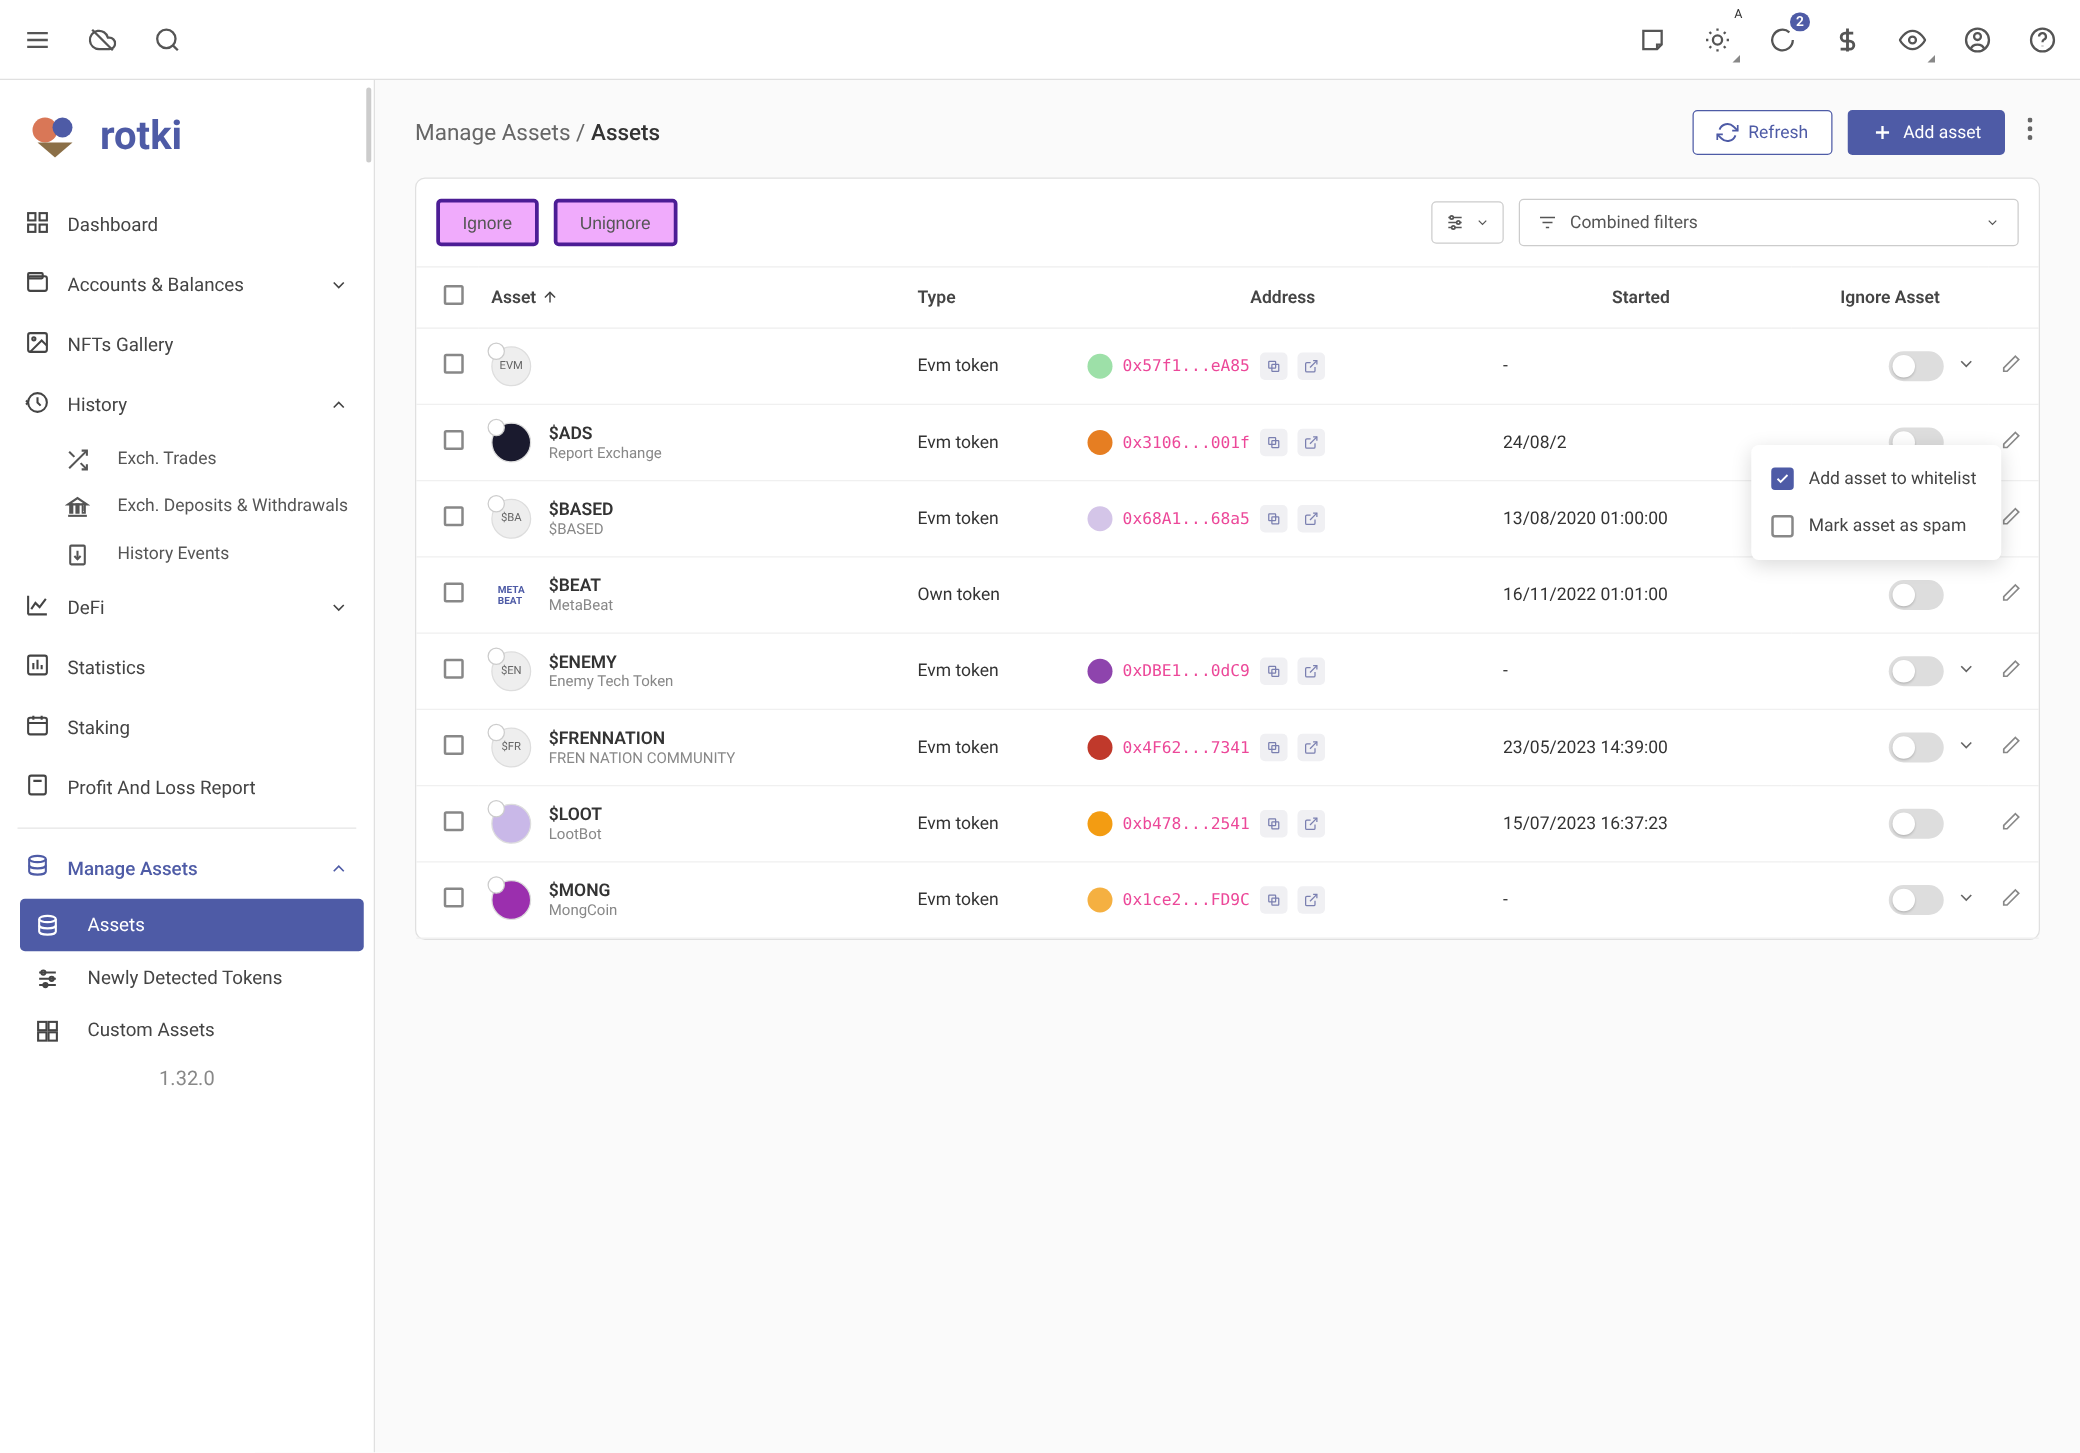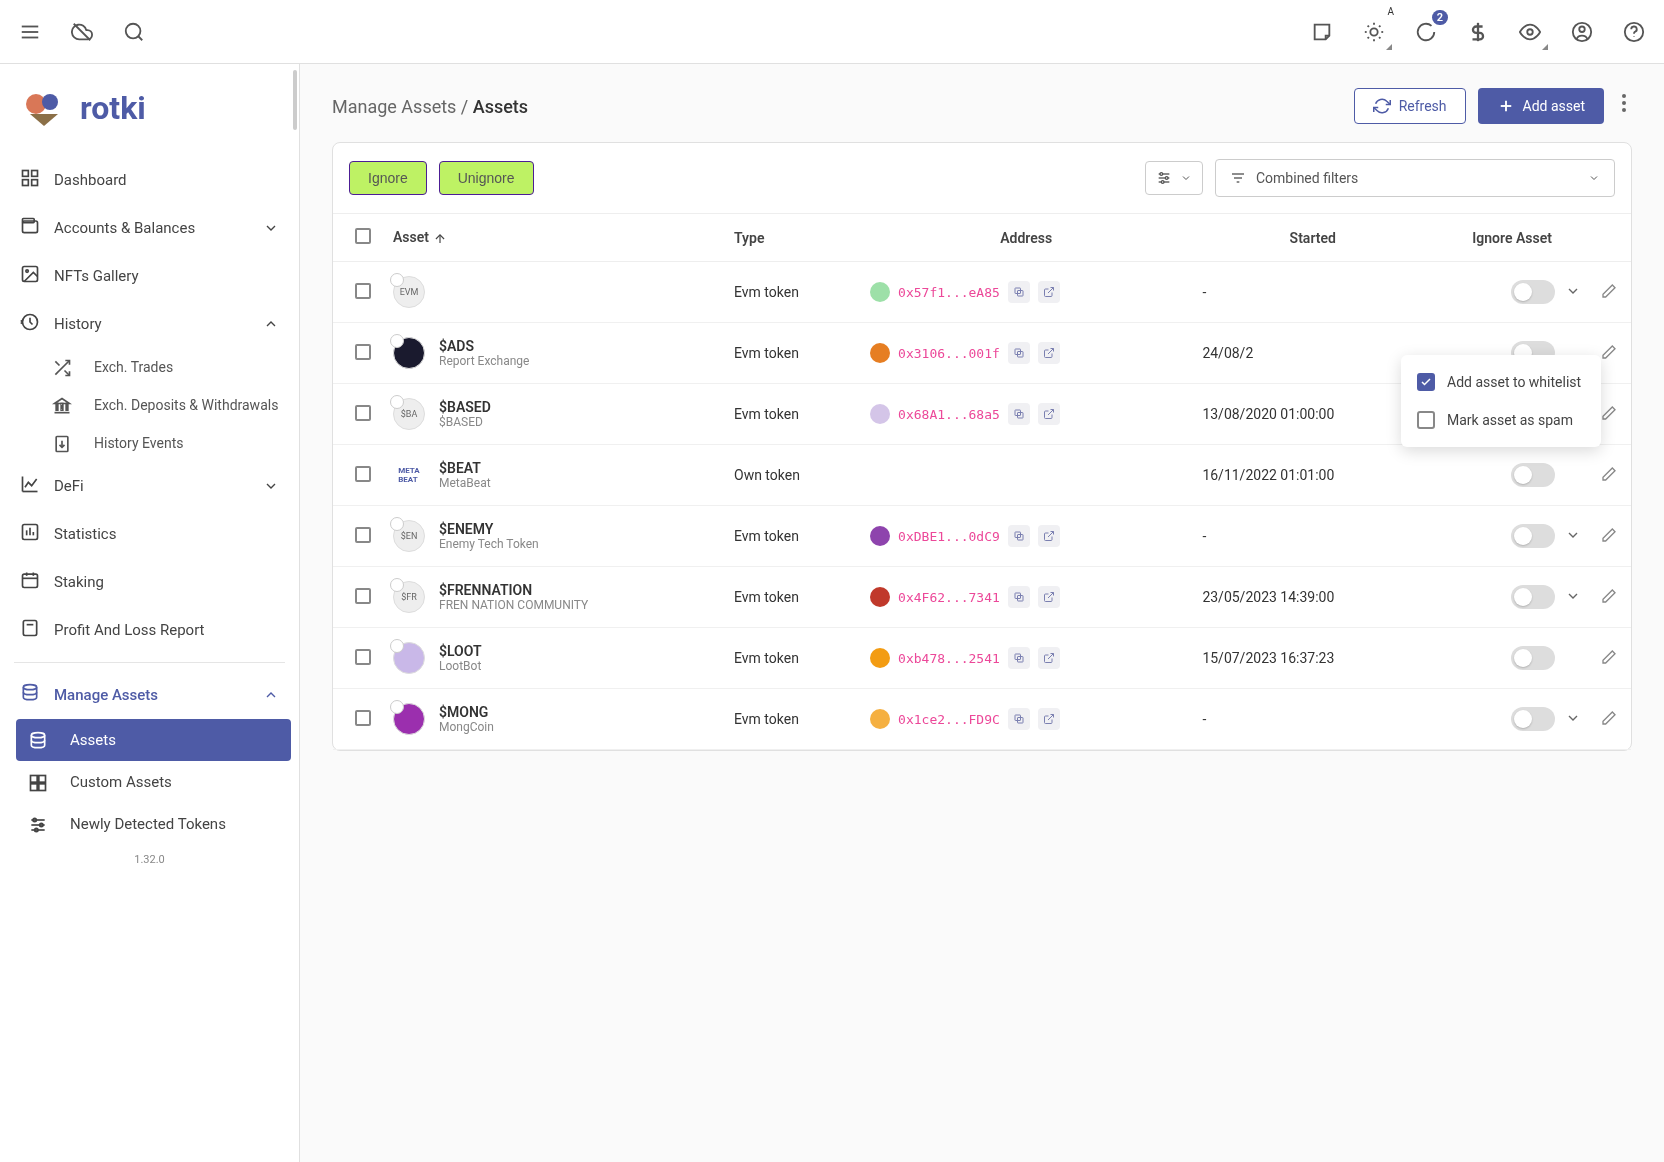--- a/index.html
+++ b/index.html
@@ -23,37 +23,37 @@
 .logo-text { font-size: 32px; font-weight: 700; color: #4e5ba6; }
 
 .nav-item { display: flex; align-items: center; gap: 14px; padding: 12px 20px; cursor: pointer; color: #444; font-size: 15px; }
 .nav-item.active { background: #4e5ba6; color: #fff; border-radius: 4px; margin: 0 8px; padding: 12px 12px; }
 .nav-item .nav-icon { width: 20px; height: 20px; flex-shrink: 0; }
 .nav-item .chev { margin-left: auto; }
 .nav-sub { padding-left: 52px; }
 .nav-sub .nav-item { padding: 10px 20px 10px 0; font-size: 14px; color: #555; }
 .nav-sub-ico { width: 18px; height: 18px; margin-right: 10px; flex-shrink:0; }
 .nav-divider { border-top: 1px solid #e5e5e5; margin: 8px 14px; }
-.version { text-align: center; color: #888; font-size: 11px; padding: 8px; }
+.version { text-align: center; color: #888; font-size: 16px; padding: 8px; }
 
 .main { flex: 1; background: #fafafa; overflow-y: auto; }
 .main-inner { padding: 24px 32px; }
 .page-head { display: flex; align-items: center; justify-content: space-between; margin-bottom: 18px; }
 .breadcrumb { font-size: 18px; color: #666; }
 .breadcrumb .current { color: #333; font-weight: 500; }
 .page-actions { display: flex; align-items: flex-start; gap: 12px; }
 .btn { display: inline-flex; align-items: center; gap: 8px; padding: 8px 18px; border-radius: 4px; font-size: 14px; cursor: pointer; border: 1px solid transparent; }
 .btn-outline { border-color: #4e5ba6; color: #4e5ba6; background: #fff; }
 .btn-primary { background: #4e5ba6; color: #fff; }
 .btn-icon { width: 18px; height: 18px; }
 .more-dots { cursor: pointer; padding: 6px; color: #666; }
 
 .card { background: #fff; border: 1px solid #e0e0e0; border-radius: 8px; }
 .toolbar { display: flex; align-items: center; padding: 16px; gap: 12px; }
-.btn-plain { border: 1px solid #4c1d95; background: #bef264; color: #555; padding: 8px 18px; border-radius: 4px; cursor: pointer; font-size: 14px; }
+.btn-plain { border: 3px solid #4c1d95; background: #f0abfc; color: #555; padding: 8px 18px; border-radius: 4px; cursor: pointer; font-size: 14px; }
 .toolbar-spacer { flex: 1; }
 .filt-btn { border: 1px solid #ccc; background: #fff; padding: 8px 10px; border-radius: 4px; display: flex; align-items: center; gap: 8px; cursor: pointer; color: #555; }
 .combined-filters { border: 1px solid #ccc; background: #fff; padding: 10px 14px; border-radius: 4px; display: flex; align-items: center; gap: 10px; color: #555; width: 400px; cursor: pointer; }
 .combined-filters .chev { margin-left: auto; }
 
 .tbl { width: 100%; border-collapse: collapse; }
 .tbl th { text-align: left; font-weight: 600; font-size: 14px; color: #444; padding: 14px 10px; border-top: 1px solid #eee; border-bottom: 1px solid #eee; }
 .tbl th:first-child { padding-left: 22px; width: 50px; }
 .tbl td { padding: 14px 10px; border-bottom: 1px solid #f0f0f0; vertical-align: middle; }
 .tbl td:first-child { padding-left: 22px; }
@@ -317,39 +317,39 @@
                 <ellipse cx="12" cy="5" rx="8" ry="3"></ellipse>
                 <path d="M4 5v6c0 1.7 3.6 3 8 3s8-1.3 8-3V5"></path>
                 <path d="M4 11v6c0 1.7 3.6 3 8 3s8-1.3 8-3v-6"></path>
               </svg></span>
     <span>Assets</span>
           </div>
         </div>
         <div style="padding-left:8px">
           <div class="nav-item ">
     <span class="nav-sub-ico"><svg class="nav-icon" viewBox="0 0 24 24" fill="none" stroke="currentColor" stroke-width="2">
-                <rect x="3" y="3" width="8" height="8"></rect>
-                <rect x="13" y="3" width="8" height="8"></rect>
-                <rect x="3" y="13" width="8" height="8"></rect>
-                <rect x="13" y="13" width="8" height="8"></rect>
-              </svg></span>
-    <span>Custom Assets</span>
-          </div>
-        </div>
-        <div style="padding-left:8px">
-          <div class="nav-item ">
-    <span class="nav-sub-ico"><svg class="nav-icon" viewBox="0 0 24 24" fill="none" stroke="currentColor" stroke-width="2">
                 <line x1="4" y1="6" x2="20" y2="6"></line>
                 <circle cx="8" cy="6" r="2"></circle>
                 <line x1="4" y1="12" x2="20" y2="12"></line>
                 <circle cx="16" cy="12" r="2"></circle>
                 <line x1="4" y1="18" x2="20" y2="18"></line>
                 <circle cx="10" cy="18" r="2"></circle>
               </svg></span>
     <span>Newly Detected Tokens</span>
+          </div>
+        </div>
+        <div style="padding-left:8px">
+          <div class="nav-item ">
+    <span class="nav-sub-ico"><svg class="nav-icon" viewBox="0 0 24 24" fill="none" stroke="currentColor" stroke-width="2">
+                <rect x="3" y="3" width="8" height="8"></rect>
+                <rect x="13" y="3" width="8" height="8"></rect>
+                <rect x="3" y="13" width="8" height="8"></rect>
+                <rect x="13" y="13" width="8" height="8"></rect>
+              </svg></span>
+    <span>Custom Assets</span>
           </div>
         </div>
       </div>
     <div class="version">1.32.0</div>
   </div>
 
   <div class="main">
     <div class="main-inner">
       <div class="page-head">
         <div class="breadcrumb">

